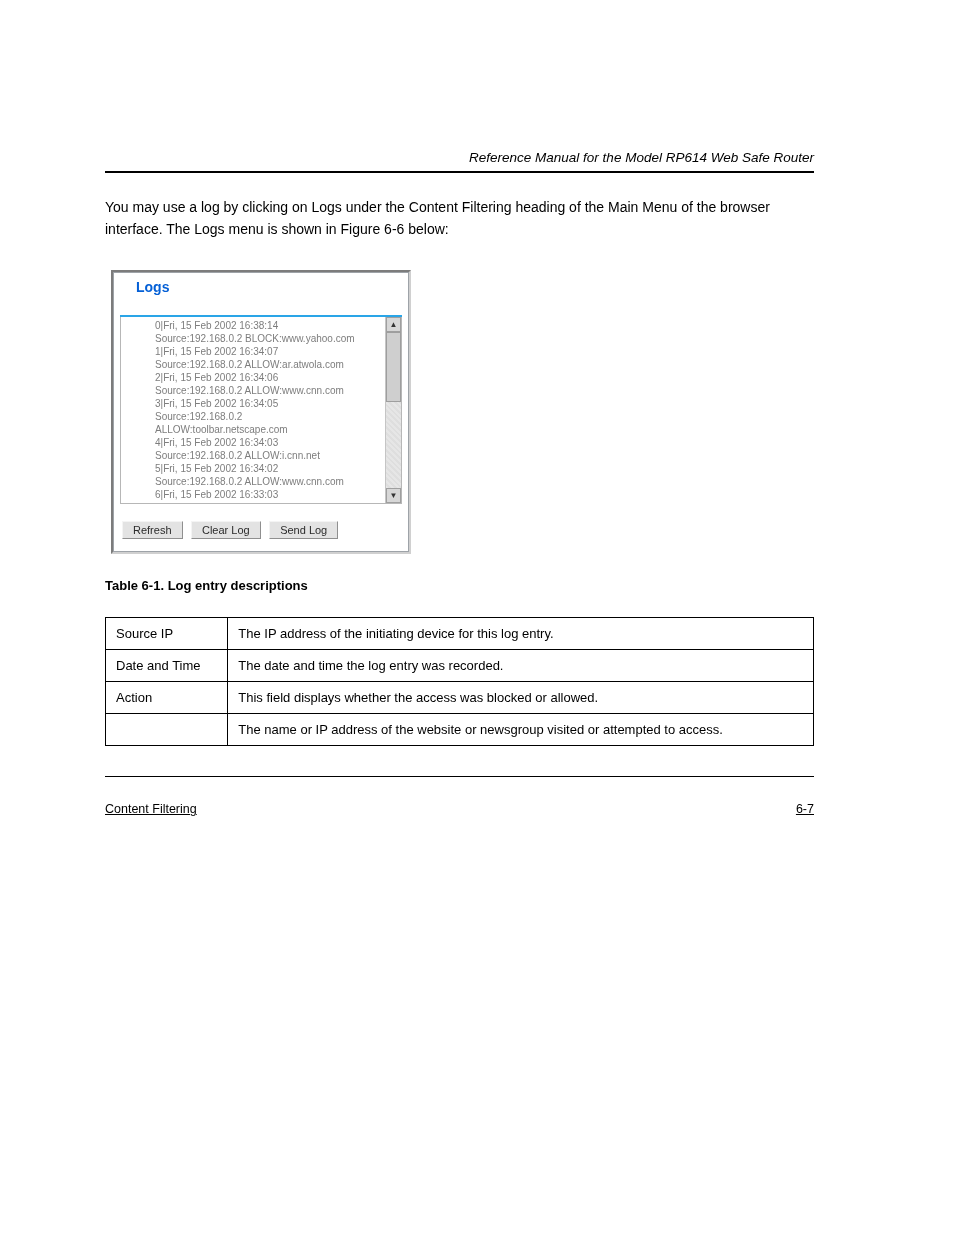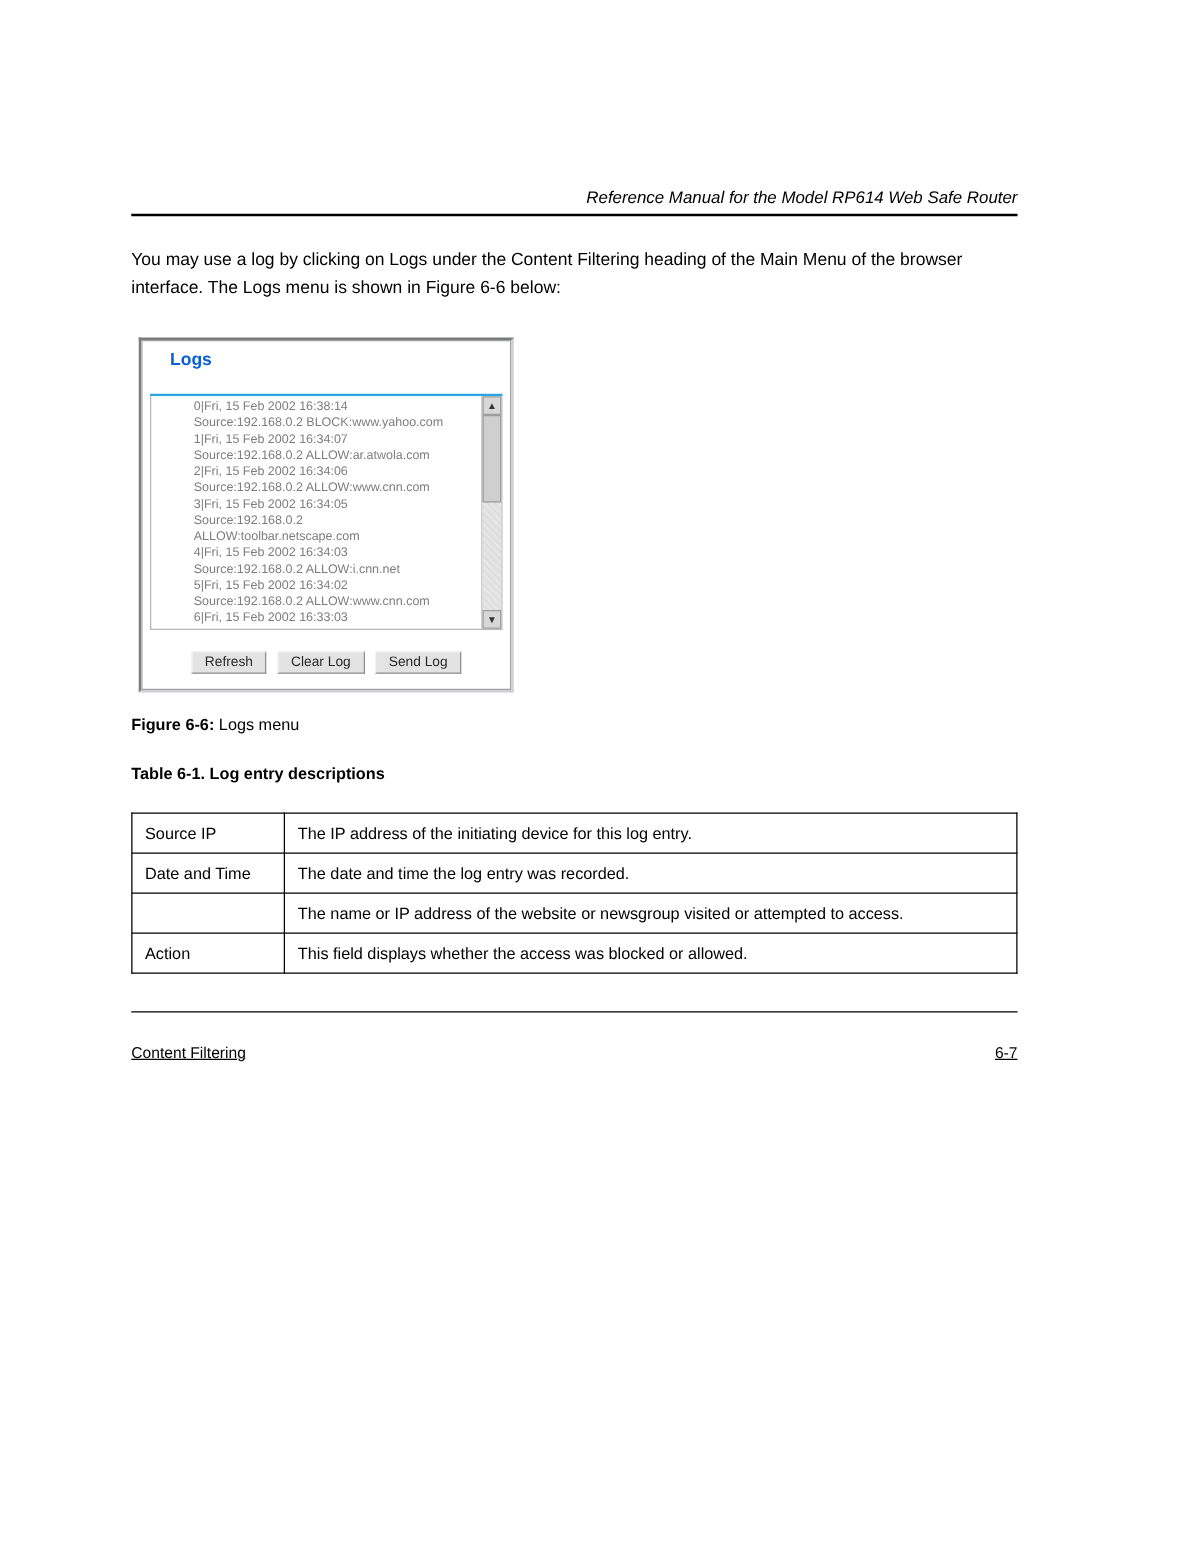--- a/index.html
+++ b/index.html
@@ -97,21 +97,20 @@
     position: absolute;
     top: 0;
     left: 0; right: 0;
     height: 70px;
     background: #cfcfcf;
     border: 1px solid #9e9e9e;
     box-sizing: border-box;
   }
 
   .btn-row {
-    text-align: center;
     padding: 16px 0 2px 0;
   }
   .win-btn {
     display: inline-block;
     font-family: Tahoma, Arial, sans-serif;
     font-size: 11px;
     color: #2b2b2b;
     background: #e3e3e3;
     border: 1px solid #8f8f8f;
     border-top-color: #f4f4f4;
@@ -200,47 +199,43 @@
       </div>
 
       <div class="btn-row">
         <span class="win-btn">Refresh</span>
         <span class="win-btn">Clear Log</span>
         <span class="win-btn">Send Log</span>
       </div>
     </div>
   </div>
 
-  <p class="figcap">
-    <span class="figcap-b">Figure 6-6:</span>
-    <span>Logs menu</span>
-  </p>
 
   <p class="tabcap">
     <span class="tabcap-b">Table 6-1.</span>
     <span class="tabcap-b">Log entry descriptions</span>
   </p>
 
   <table class="logtable">
     <tbody>
     <tr>
       <td>Source IP</td>
       <td>The IP address of the initiating device for this log entry.</td>
     </tr>
     <tr>
       <td>Date and Time</td>
       <td>The date and time the log entry was recorded.</td>
     </tr>
     <tr>
+      <td>Action</td>
+      <td>This field displays whether the access was blocked or allowed.</td>
+    </tr>
+    <tr>
       <td></td>
       <td>The name or IP address of the website or newsgroup visited or attempted to access.</td>
-    </tr>
-    <tr>
-      <td>Action</td>
-      <td>This field displays whether the access was blocked or allowed.</td>
     </tr>
   </tbody>
     </table>
 
   <hr class="sep">
   <div class="footer">
     <span>Content Filtering</span>
     <span>6-7</span>
   </div>
 

